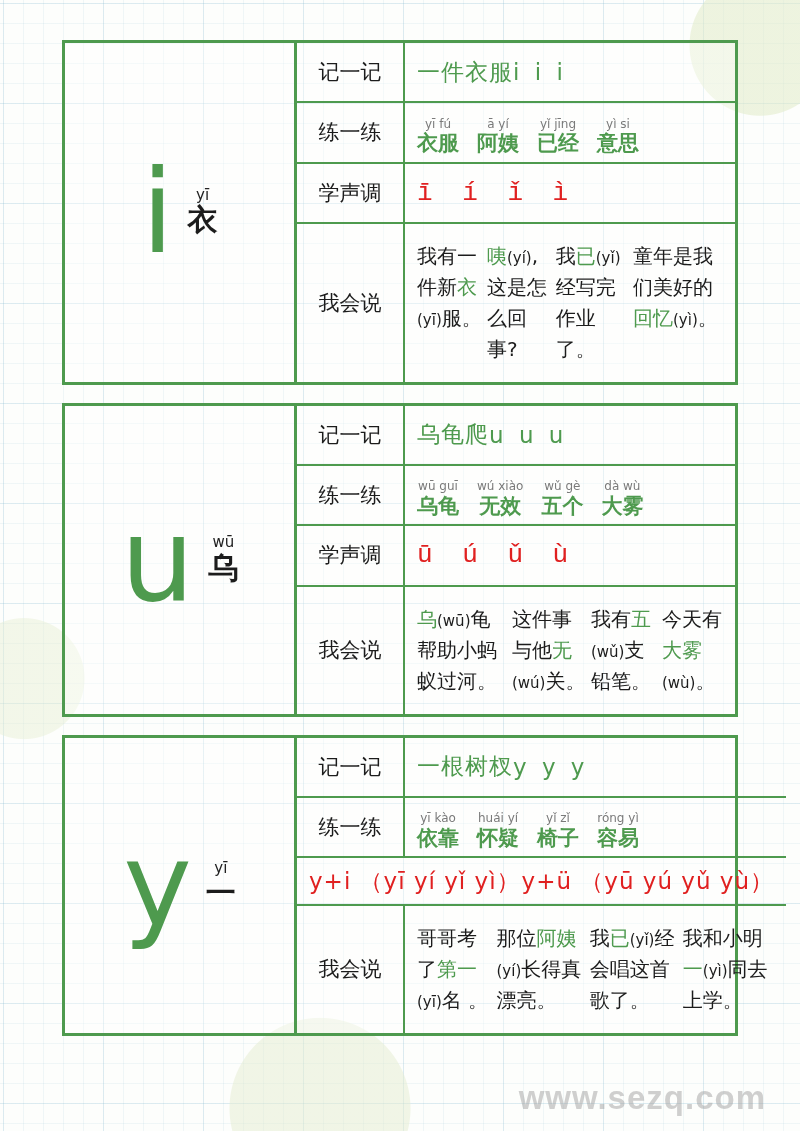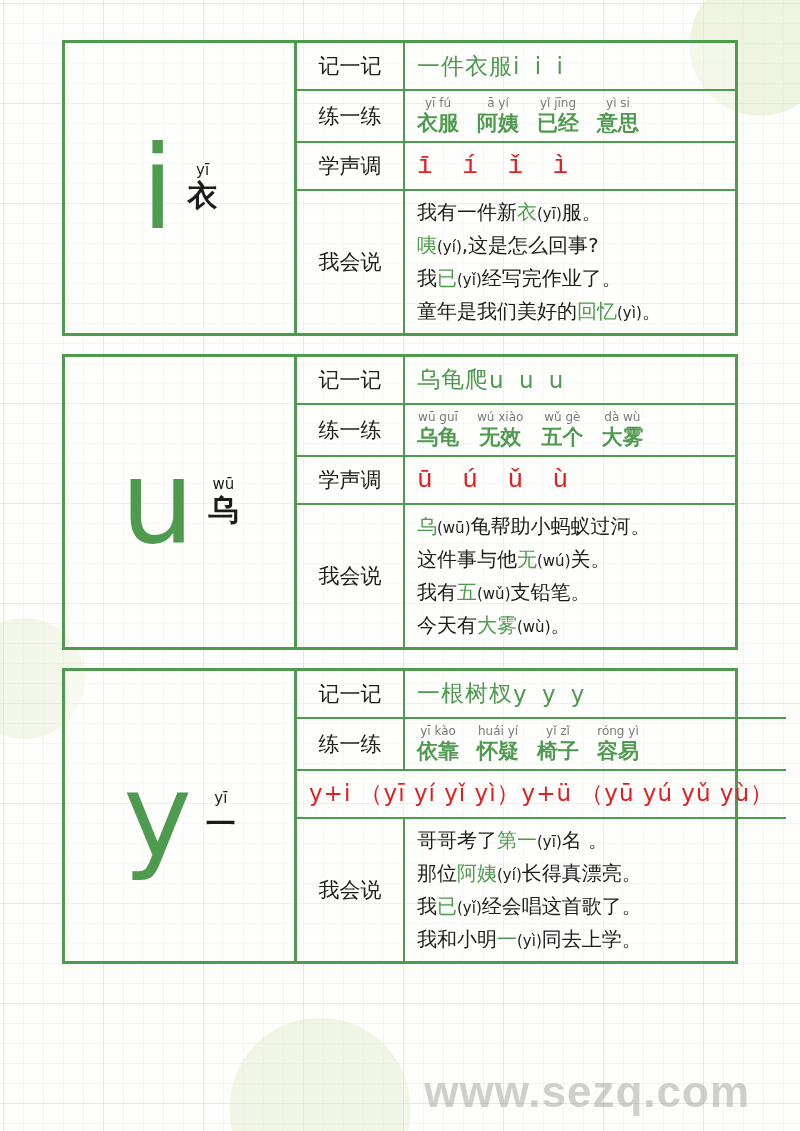--- a/index.html
+++ b/index.html
@@ -103,21 +103,21 @@
     flex: 0 0 108px;
     border-right: 2px solid #4e9a4e;
     display: flex;
     align-items: center;
     justify-content: center;
     font-size: 21px;
     color: #1c1c1c;
     font-family: "DejaVu Sans", sans-serif;
     text-align: center;
     line-height: 1.25;
-    padding: 4px 0;
+    padding: 16px 0;
     box-sizing: border-box;
   }
   .row-body {
     flex: 1 1 auto;
     display: flex;
     align-items: center;
     padding: 6px 12px;
     box-sizing: border-box;
     font-family: "DejaVu Sans", sans-serif;
   }
@@ -152,24 +152,23 @@
     display: block;
   }
   .py-word .han {
     font-size: 21px;
     font-weight: bold;
     font-family: "DejaVu Sans", sans-serif;
     display: block;
   }
   .sentences {
     display: flex;
-    flex-direction: column;
     justify-content: center;
     gap: 2px;
-    padding: 6px 12px;
+    padding: 17px 12px;
     flex: 1 1 auto;
   }
   .sentence {
     font-size: 20px;
     color: #1c1c1c;
     font-family: "DejaVu Sans", sans-serif;
     line-height: 1.55;
   }
   .sentence .hl { color: #4e9a4e; }
   .sentence .py-inline { font-size: 15px; }
@@ -180,23 +179,23 @@
   }
   .syll-line {
     font-size: 23px;
     color: #e02020;
     font-family: "DejaVu Sans", sans-serif;
     letter-spacing: 1px;
     white-space: nowrap;
   }
   .watermark {
     position: absolute;
-    right: 50px;
+    right: 34px;
     bottom: 14px;
-    font-size: 44px;
+    font-size: 33px;
     color: rgba(150,150,150,0.45);
     font-family: "Liberation Sans", sans-serif;
     letter-spacing: 1px;
     font-weight: bold;
   }
   .row-label.two-line { line-height: 1.2; }
 </style>
 </head>
 <body>
 

